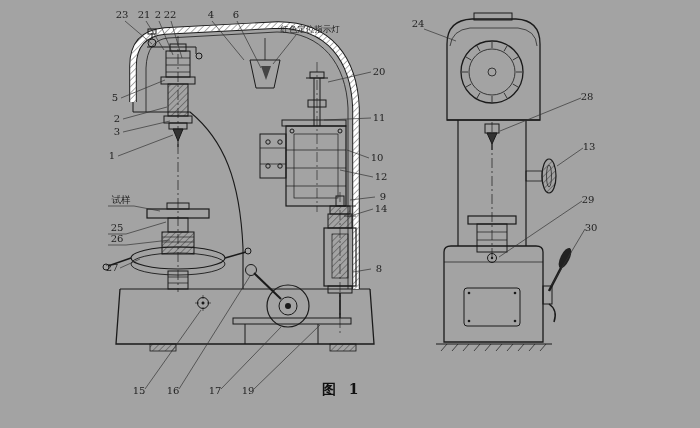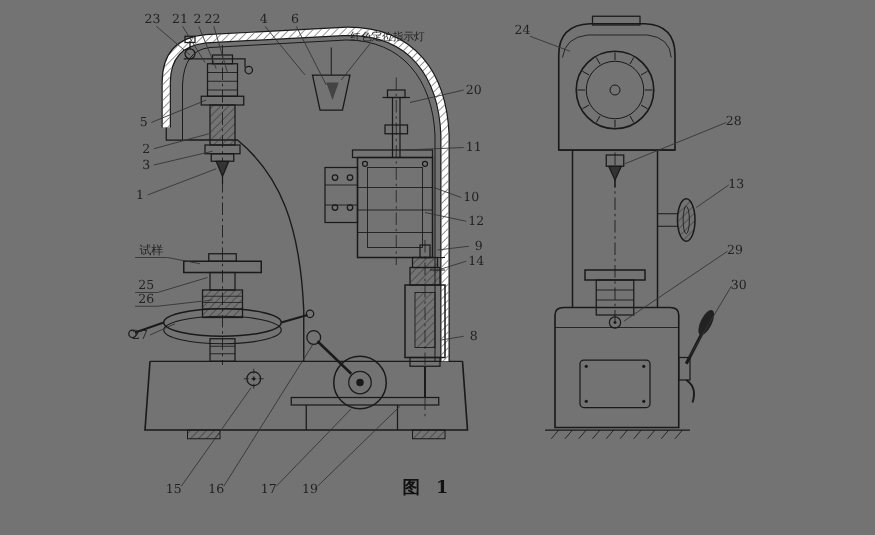--- a/index.html
+++ b/index.html
@@ -1,17 +1,17 @@
 <!DOCTYPE html>
 <html><head>
 <meta charset="utf-8">
 <style>
   html,body{margin:0;padding:0;background:#e8e8e8;}
   .stage{
-    width:700px;height:428px;position:relative;background:#737373;
+    width:700px;height:428px;position:relative;background:#a3a3a3;
     font-family:"Liberation Sans",sans-serif;overflow:hidden;
   }
   svg{display:block;}
   text.c{font-family:"DejaVu Serif",serif;font-size:10px;fill:#222;}
   text.cn{font-family:"DejaVu Serif",serif;fill:#222;}
   text.caption{font-family:"DejaVu Serif",serif;font-size:14px;font-weight:bold;fill:#111;letter-spacing:4px;}
 </style>
 </head>
 <body>
 

